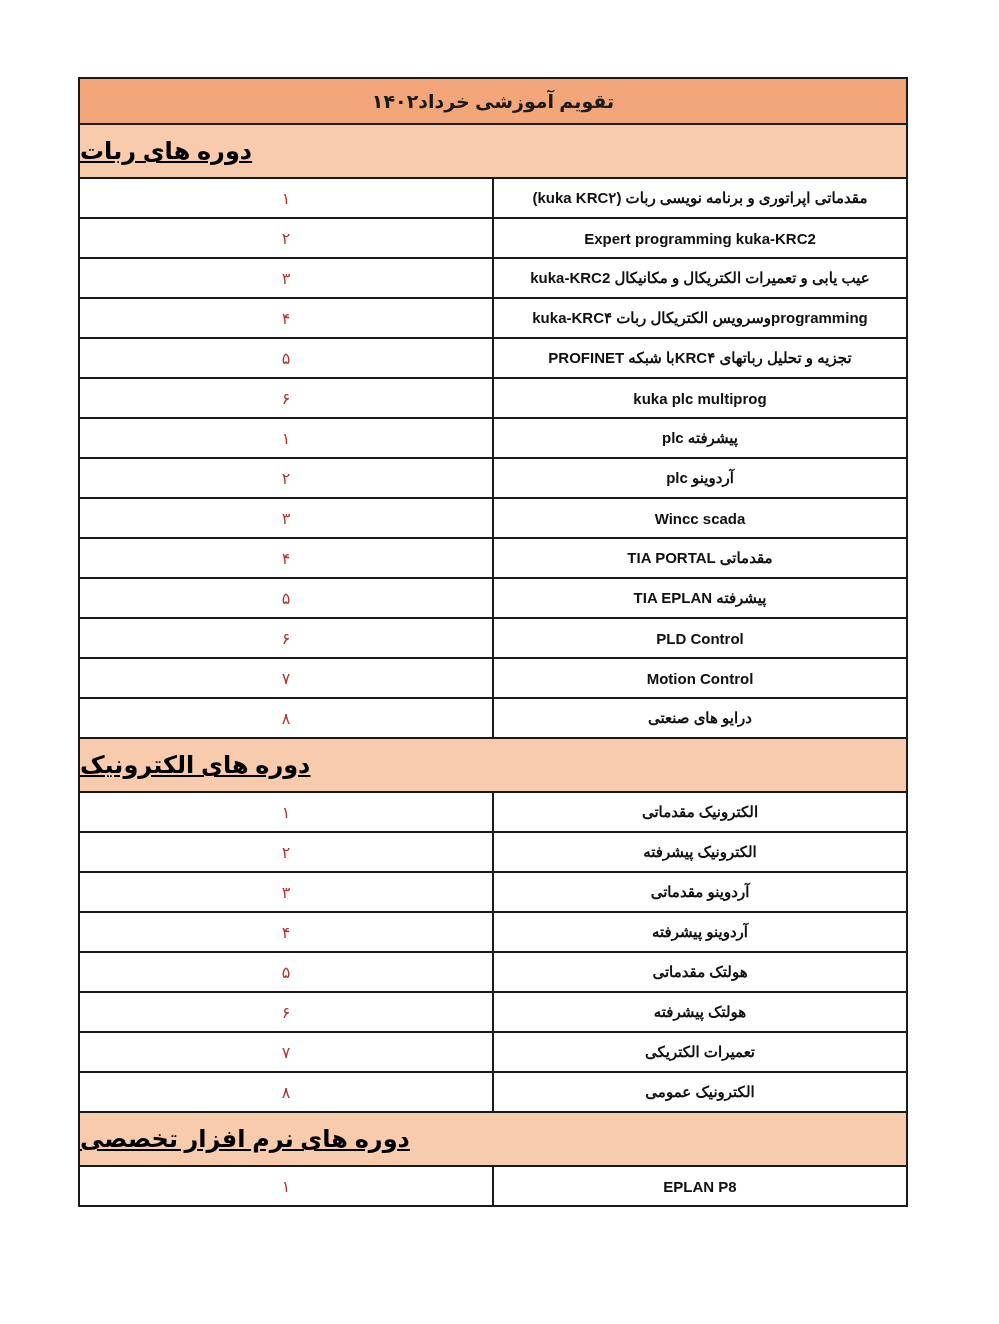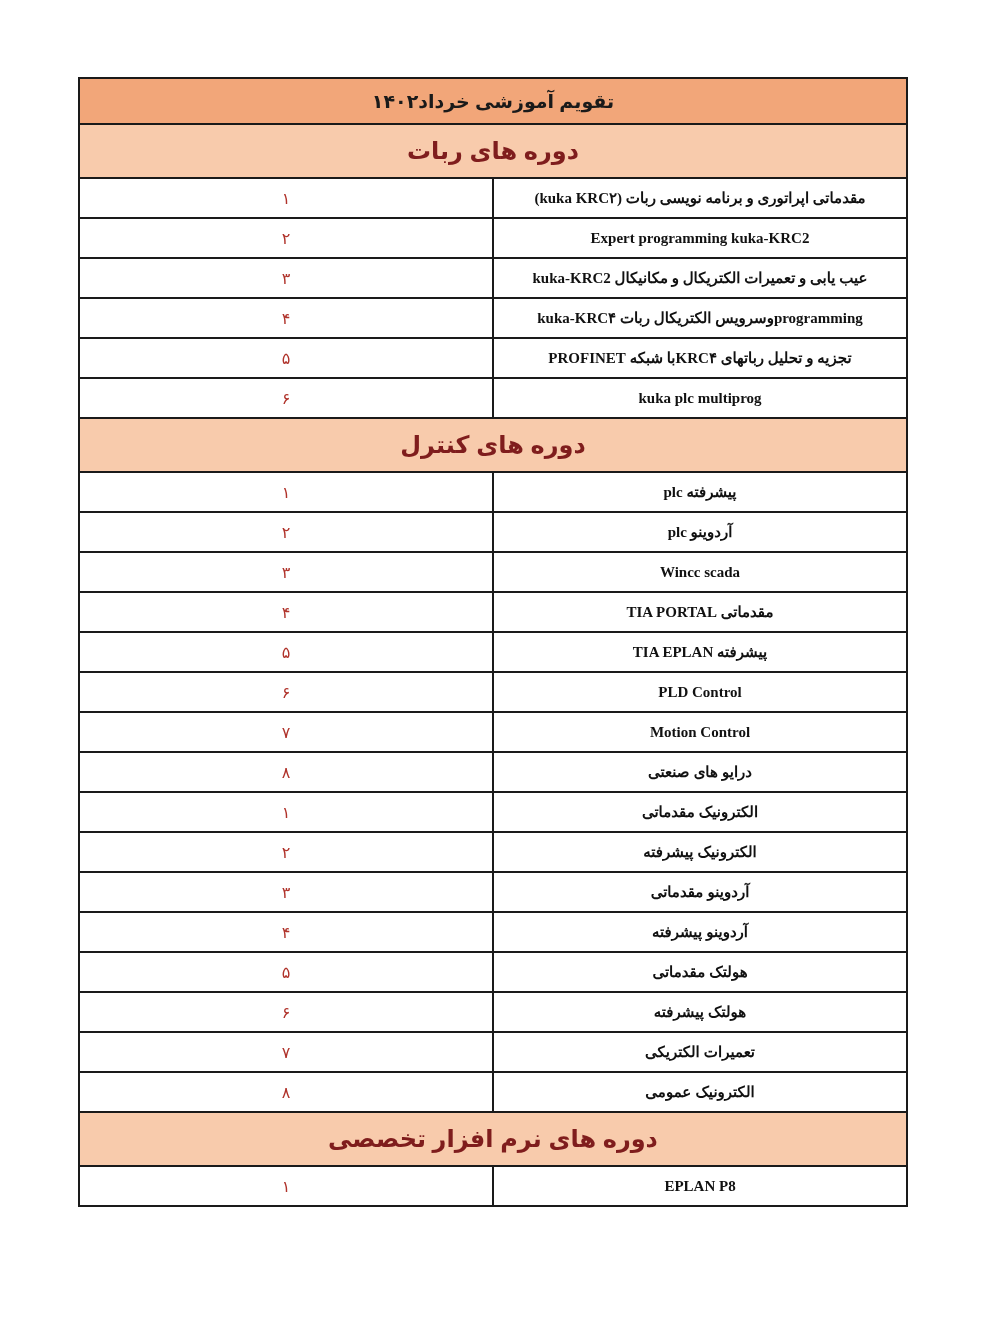--- a/index.html
+++ b/index.html
@@ -47,38 +47,39 @@
     font-size: 19px;
     font-weight: bold;
     color: #1a1a1a;
     letter-spacing: 0.2px;
   }
 
   
   .section-row td {
     height: 52px;
     background: #F8CBAC;
-    text-align: center;
+    text-align: left;
     font-size: 24px;
     font-weight: bold;
-    color: #7f1d1d;
+    color: #000000;
+    text-decoration: underline;
   }
 
   
   .course-row td {
     height: 38px;
   }
   .course-title {
     text-align: center;
     font-size: 15px;
     font-weight: bold;
     color: #111111;
     background: #ffffff;
     padding: 0 8px;
-    font-family: Liberation Serif, serif;
+    font-family: Liberation Sans, sans-serif;
   }
   .course-title.sans {
     font-family: Liberation Sans, sans-serif;
   }
   .course-num {
     width: 52px;
     text-align: center;
     font-size: 16px;
     font-weight: normal;
     color: #B0332B;
@@ -115,23 +116,20 @@
           <td class="course-num">۴</td>
         </tr>
         <tr class="course-row">
           <td class="course-title">تجزیه و تحلیل رباتهای KRC۴با شبکه PROFINET</td>
           <td class="course-num">۵</td>
         </tr>
         <tr class="course-row">
           <td class="course-title">kuka plc multiprog</td>
           <td class="course-num">۶</td>
         </tr>
-        <tr class="section-row">
-          <td colspan="2">دوره های کنترل</td>
-        </tr>
         <tr class="course-row">
           <td class="course-title">پیشرفته  plc</td>
           <td class="course-num">۱</td>
         </tr>
         <tr class="course-row">
           <td class="course-title">آردوینو  plc</td>
           <td class="course-num">۲</td>
         </tr>
         <tr class="course-row">
           <td class="course-title">Wincc scada</td>
@@ -149,20 +147,23 @@
           <td class="course-title">PLD Control</td>
           <td class="course-num">۶</td>
         </tr>
         <tr class="course-row">
           <td class="course-title">Motion Control</td>
           <td class="course-num">۷</td>
         </tr>
         <tr class="course-row">
           <td class="course-title sans">درایو های صنعتی</td>
           <td class="course-num">۸</td>
+        </tr>
+        <tr class="section-row">
+          <td colspan="2">دوره های الکترونیک</td>
         </tr>
         <tr class="course-row">
           <td class="course-title sans">الکترونیک مقدماتی</td>
           <td class="course-num">۱</td>
         </tr>
         <tr class="course-row">
           <td class="course-title sans">الکترونیک پیشرفته</td>
           <td class="course-num">۲</td>
         </tr>
         <tr class="course-row">

